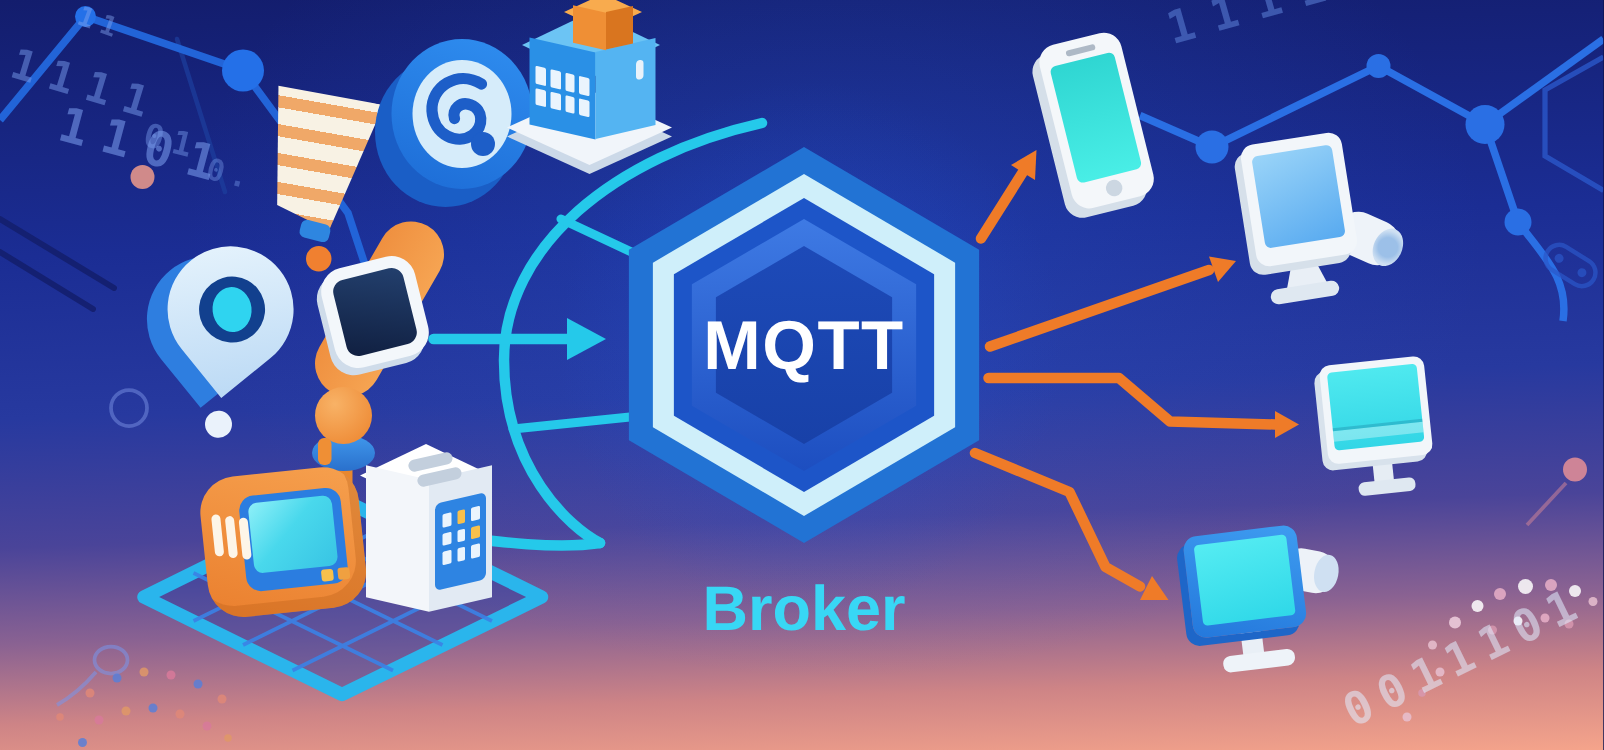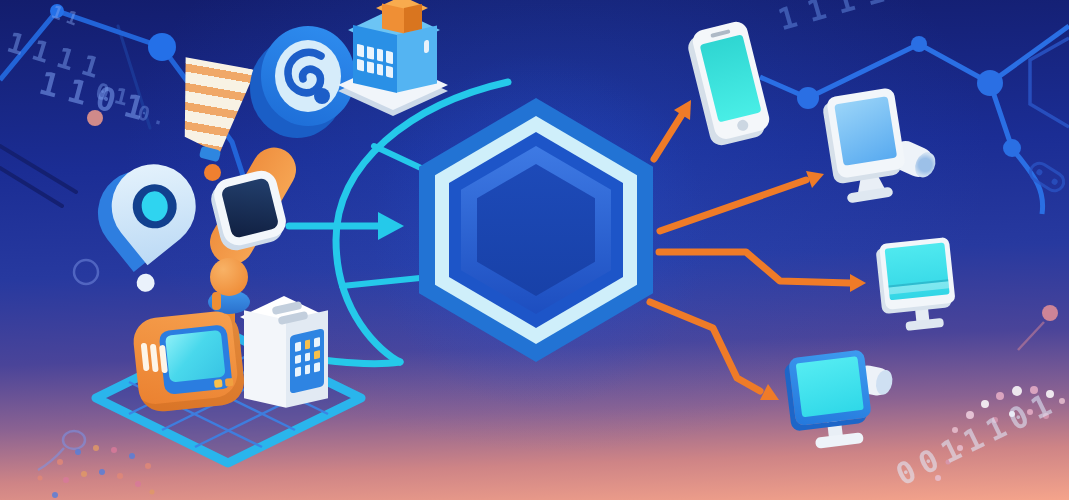--- a/index.html
+++ b/index.html
@@ -417,14 +417,16 @@
     <div class="m2-base"></div>
     <div class="m2-frame"></div>
     <div class="m2-screen"></div>
   </div>
 
   <div class="abs hex hex1"></div>
   <div class="abs hex hex2"></div>
   <div class="abs hex hex3"></div>
   <div class="abs hex hex4"></div>
   <div class="abs hex hex5"></div>
+  <div class="abs hex-label">MQTT</div>
+  <div class="abs role-label">Broker</div>
 
 </div>
 
 </body></html>

